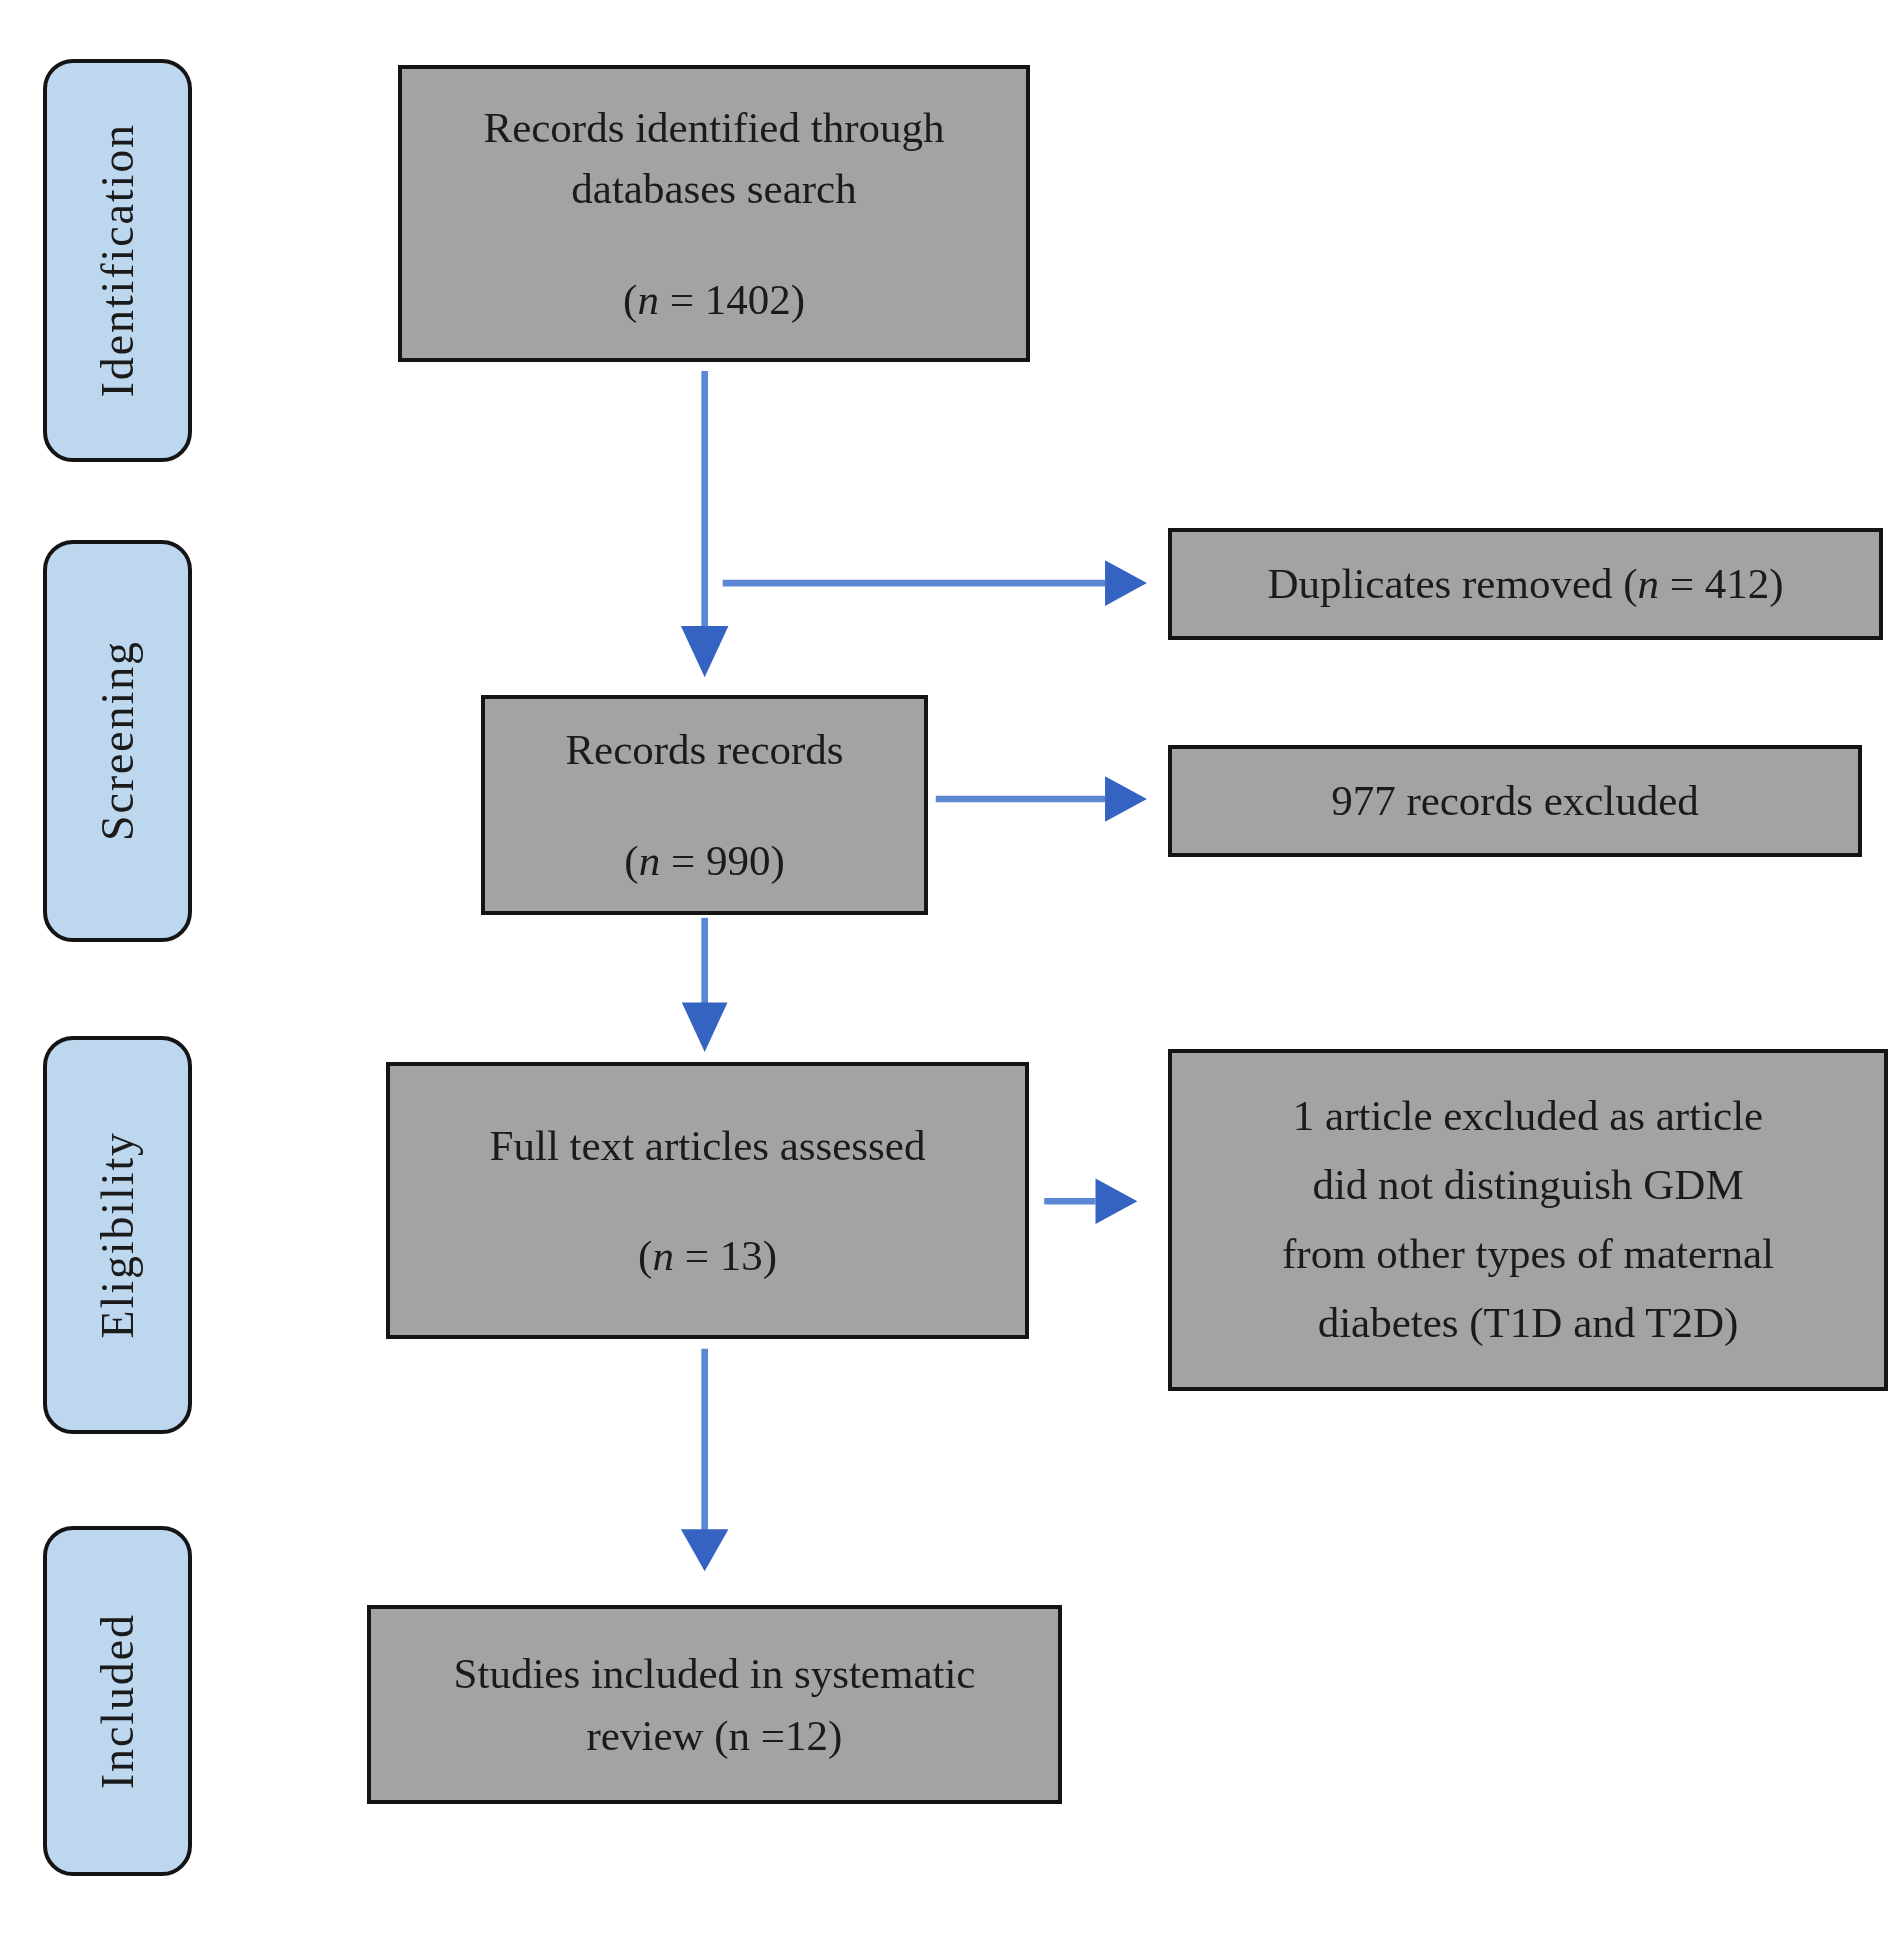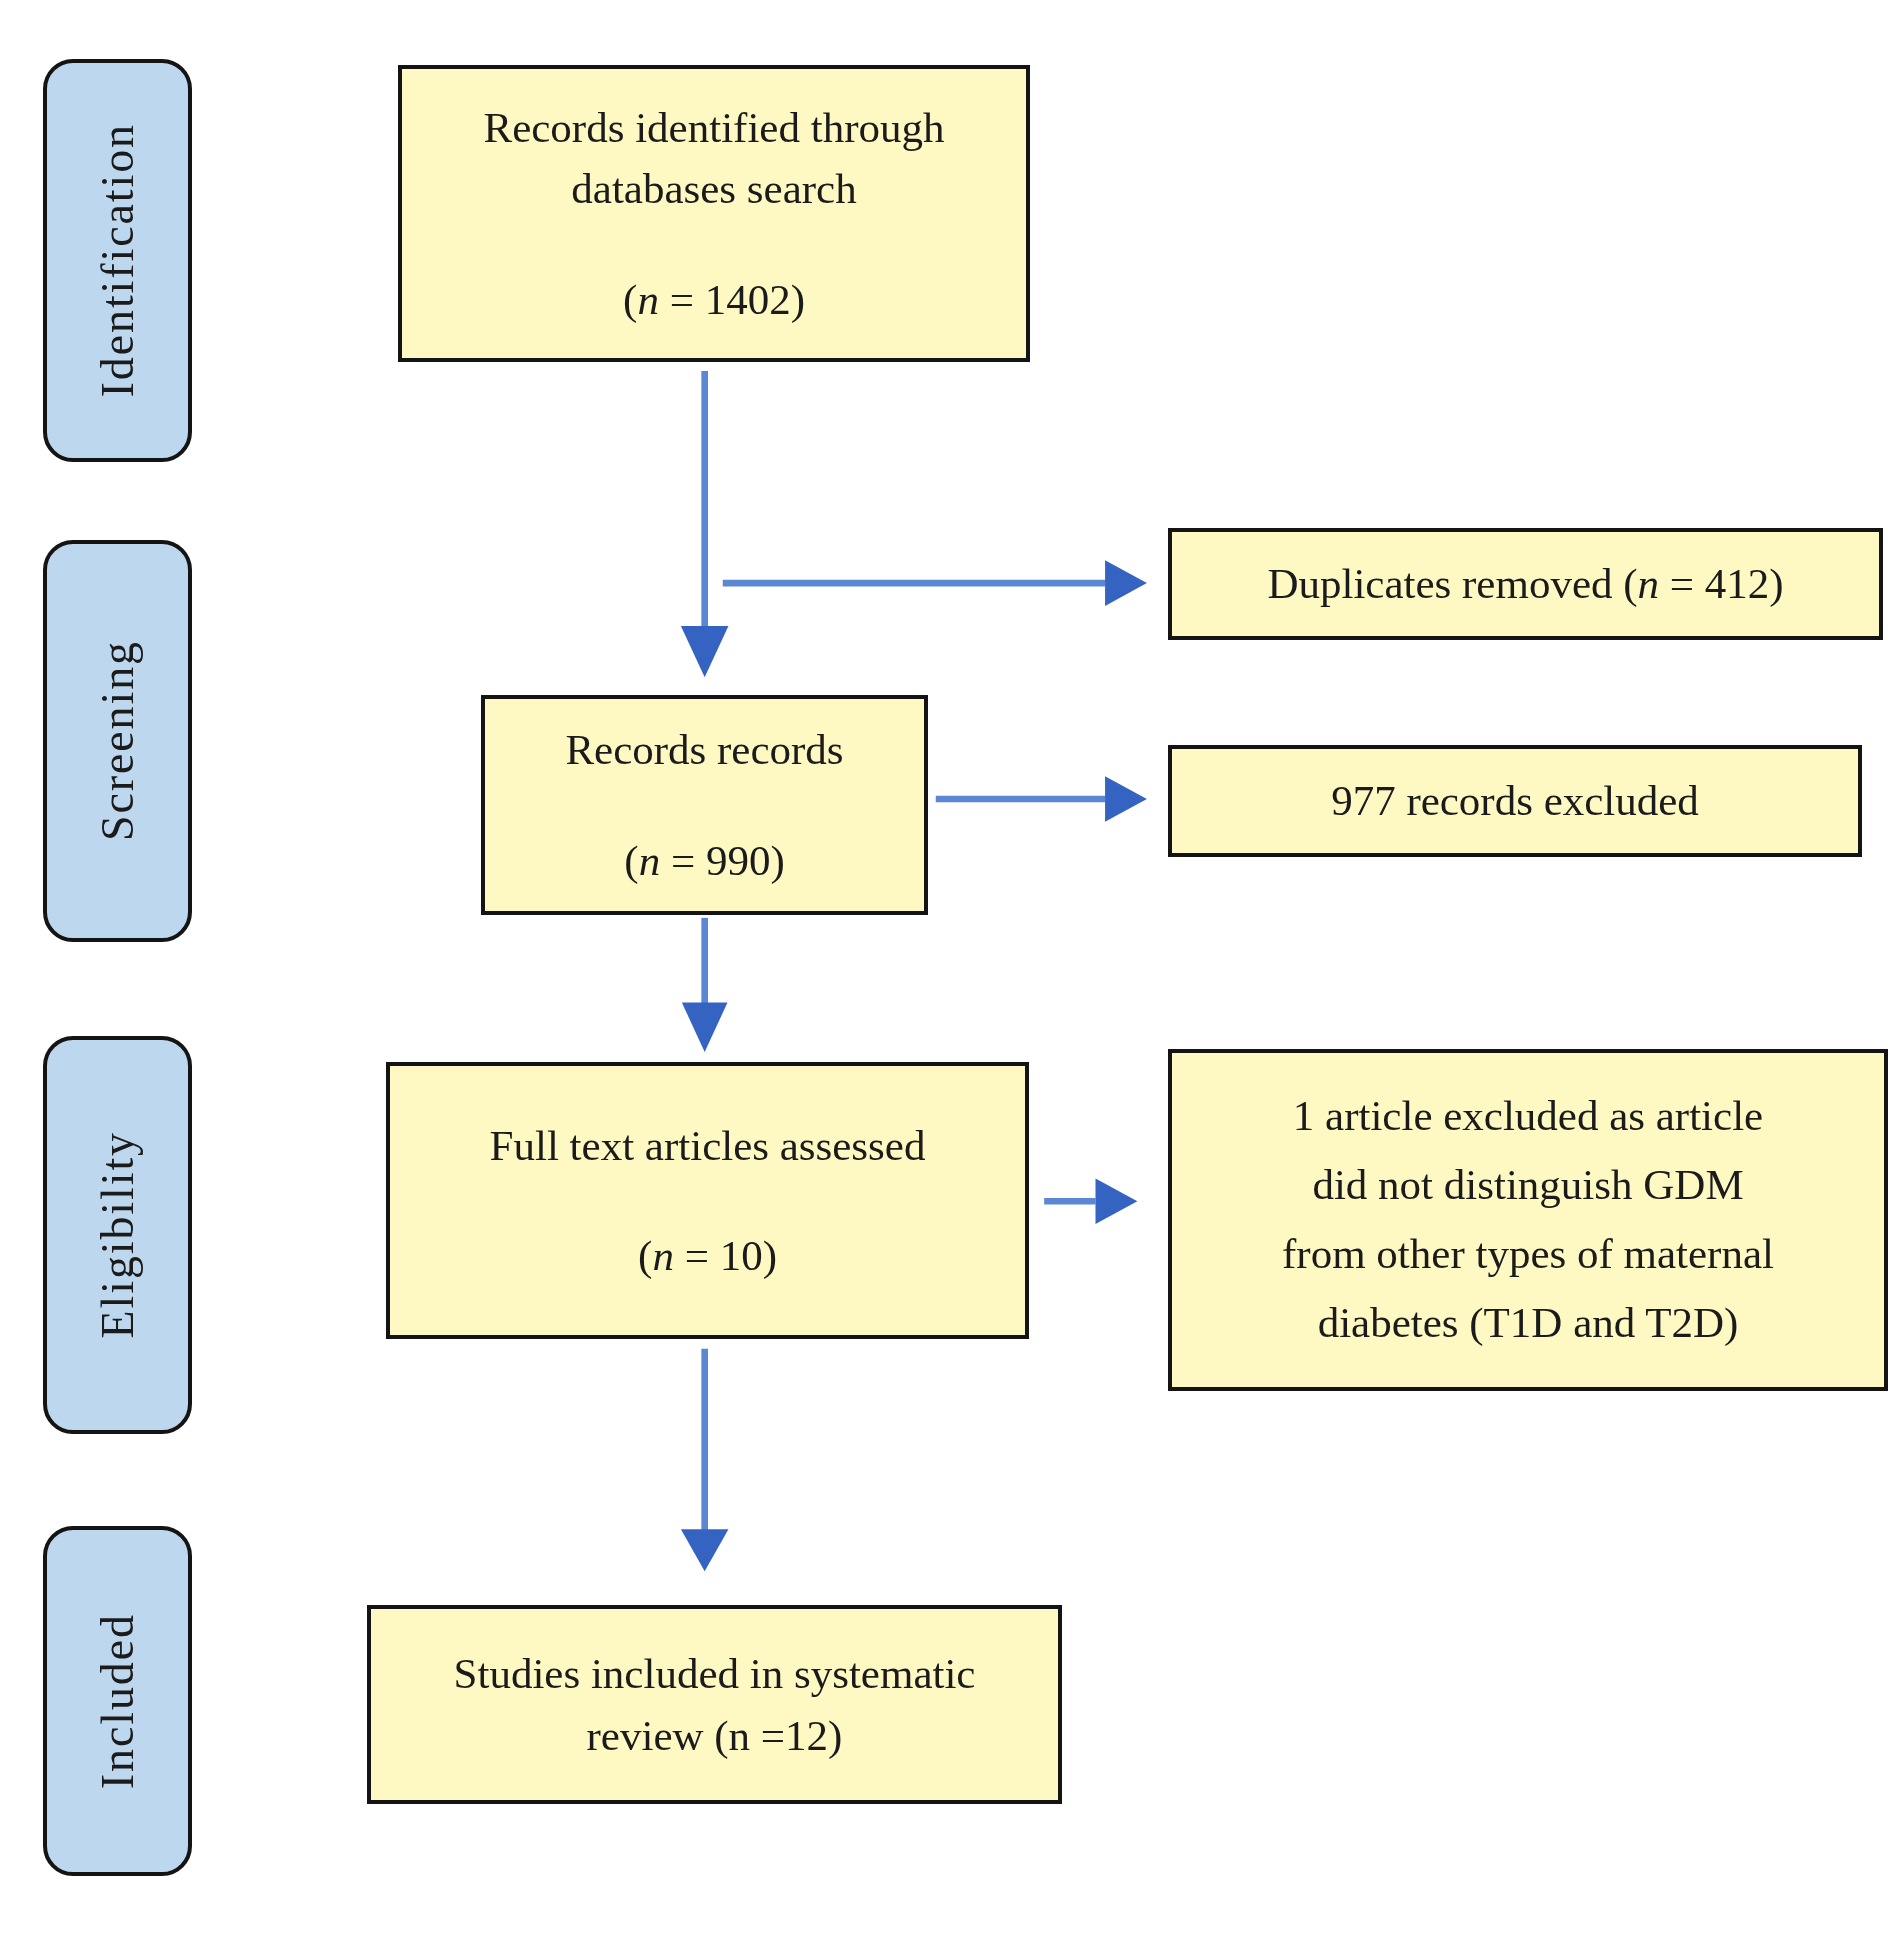--- a/index.html
+++ b/index.html
@@ -24,21 +24,21 @@
     writing-mode:vertical-rl;
     transform:rotate(180deg);
     font-size:46px;
     letter-spacing:1.9px;
     color:#1b1b1b;
     white-space:nowrap;
   }
   
   .flowbox{
     position:absolute;
-    background:#fef9c3;
+    background:#a3a3a3;
     border:4.8px solid #141414;
     box-sizing:border-box;
     display:flex;flex-direction:column;
     align-items:center;justify-content:center;
     text-align:center;
     font-size:43px;
     line-height:1.42;
     padding:2px 17px;
   }
   .flowbox .ln{display:block;}
@@ -110,21 +110,21 @@
     <span class="ln"><span>(</span><span class="nvar">n</span><span> = 990)</span></span>
   </div>
 
   <div class="flowbox" style="left:1168px;top:745px;width:694px;height:112px;">
     <span class="ln">977 records excluded</span>
   </div>
 
   <div class="flowbox" style="left:386px;top:1062px;width:643px;height:277px;">
     <span class="ln">Full text articles assessed</span>
     <span class="count-gap"></span>
-    <span class="ln"><span>(</span><span class="nvar">n</span><span> = 10)</span></span>
+    <span class="ln"><span>(</span><span class="nvar">n</span><span> = 13)</span></span>
   </div>
 
   <div class="flowbox article-lines" style="left:1168px;top:1049px;width:720px;height:342px;">
     <span class="ln">1 article excluded as article</span>
     <span class="ln">did not distinguish GDM</span>
     <span class="ln">from other types of maternal</span>
     <span class="ln">diabetes (T1D and T2D)</span>
   </div>
 
   <div class="flowbox" style="left:367px;top:1605px;width:695px;height:199px;">

